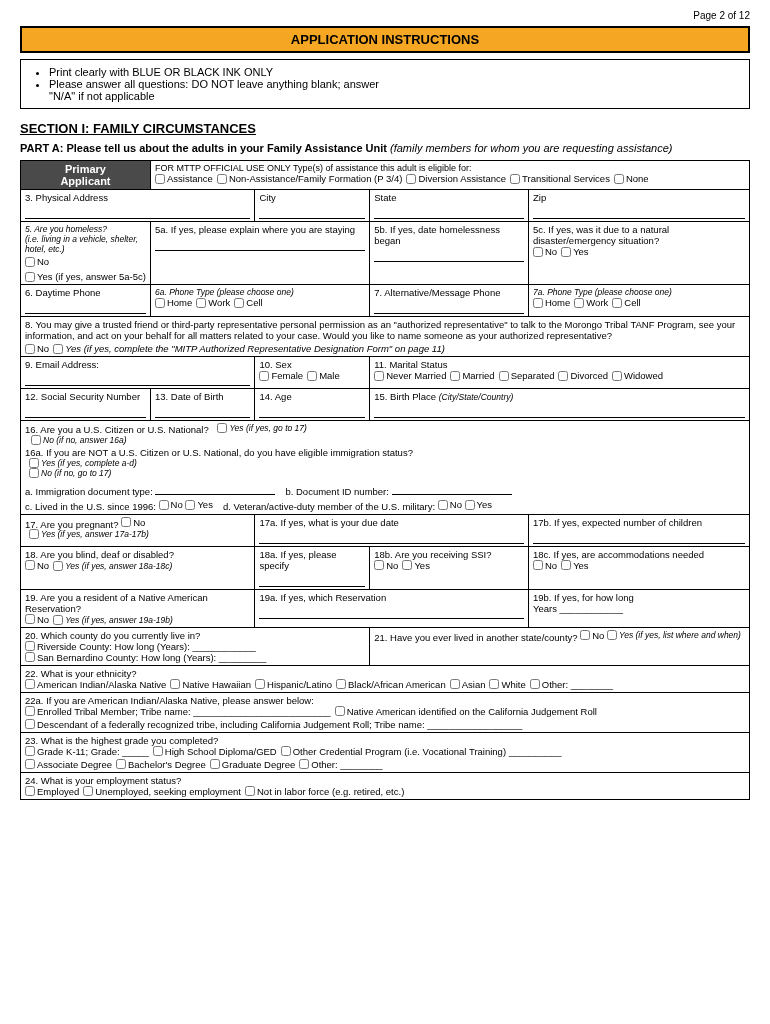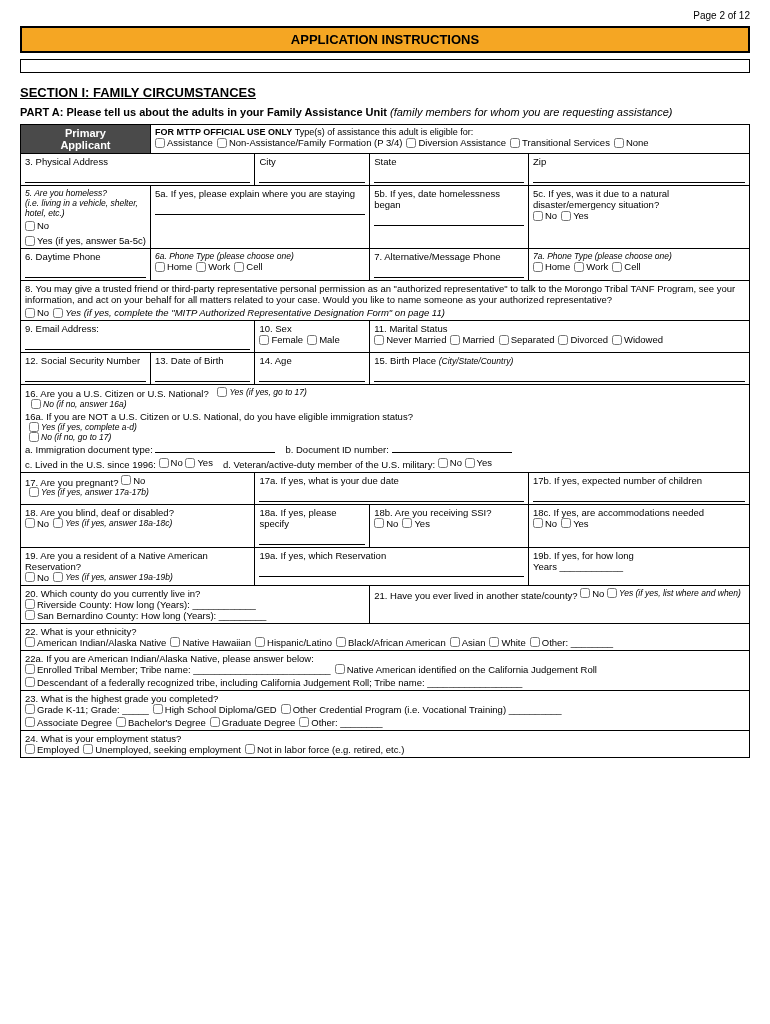--- a/index.html
+++ b/index.html
@@ -56,21 +56,21 @@
     .part-title em {
       font-style: italic;
     }
     .field-line {
       border-bottom: 1px solid #000;
       min-height: 14px;
       margin-top: 2px;
     }
     .checkbox-row {
       display: flex;
-      align-items: flex-start;
+      align-items: flex-end;
       flex-wrap: wrap;
       gap: 4px;
       font-size: 9.5px;
     }
     .checkbox-item {
       display: flex;
       align-items: center;
       gap: 2px;
       white-space: nowrap;
     }
@@ -89,32 +89,36 @@
       border: 1px solid #000;
       border-collapse: collapse;
     }
     .full-border-table td {
       border: 1px solid #000;
       padding: 2px 4px;
       font-size: 9.5px;
       vertical-align: top;
     }
     .italic { font-style: italic; }
-    .bold { font-weight: bold; }
+    .bold { font-weight: normal; }
     .small { font-size: 8.5px; }
   </style>
 </head>
 <body>
 
 <div class="page-number">Page 2 of 12</div>
 
 <div class="header-box">APPLICATION INSTRUCTIONS</div>
 
 <div class="instructions-box">
   <div class="instructions-grid">
+    <ul>
+      <li>Print clearly with BLUE OR BLACK INK ONLY</li>
+      <li>Please answer all questions: DO NOT leave anything blank; answer "N/A" if not applicable</li>
+    </ul>
   </div>
 </div>
 
 <div class="section-title">SECTION I: FAMILY CIRCUMSTANCES</div>
 
 <div class="part-title">
   <span>PART A: Please tell us about the adults in your Family Assistance Unit</span> <em>(family members for whom you are requesting assistance)</em>
 </div>
 
 <table class="full-border-table">
@@ -355,21 +359,21 @@
         <span>16a. If you are NOT a U.S. Citizen or U.S. National, do you have eligible immigration status?</span>
         <span style="margin-left:4px;" class="checkbox-item">
               <input type="checkbox" style="">
               <span class="italic small">Yes (if yes, complete a-d)</span>
             </span>
         <span style="margin-left:4px;" class="checkbox-item">
               <input type="checkbox" style="">
               <span class="italic small">No (if no, go to 17)</span>
             </span>
       </div>
-      <div style="display:flex; gap:10px; margin-top:2px;">
+      <div style="display:flex; gap:10px; margin-top:8px;">
         <span><span>a. Immigration document type:</span> <span class="underline-field" style="width:120px;"></span></span>
         <span><span>b. Document ID number:</span> <span class="underline-field" style="width:120px;"></span></span>
       </div>
       <div style="display:flex; gap:10px; margin-top:2px;">
         <span>
           <span>c. Lived in the U.S. since 1996:</span>
           <span class="checkbox-item" style="display:inline-flex;gap:2px;align-items:center;">
                 <input type="checkbox" style="">
                 <span>No</span>
               </span>

